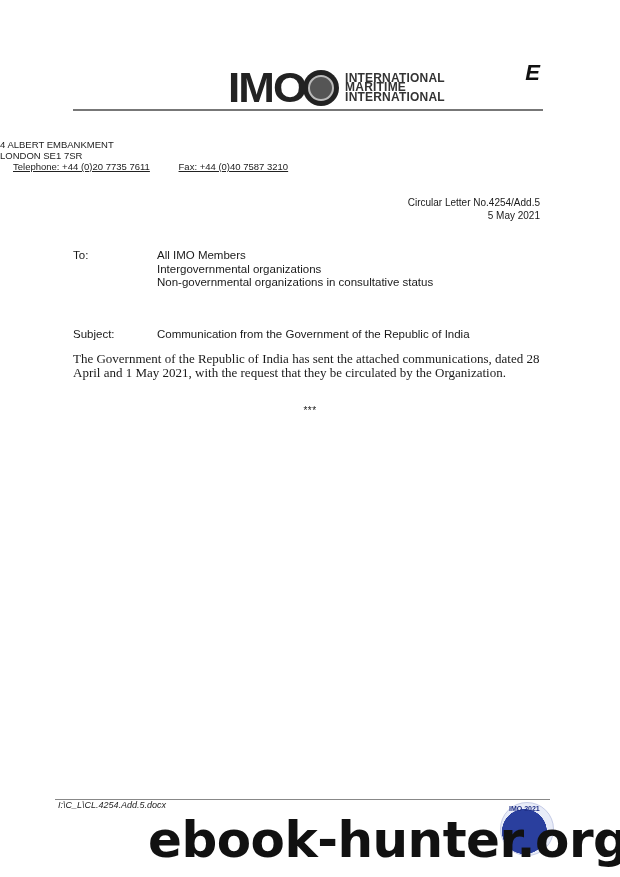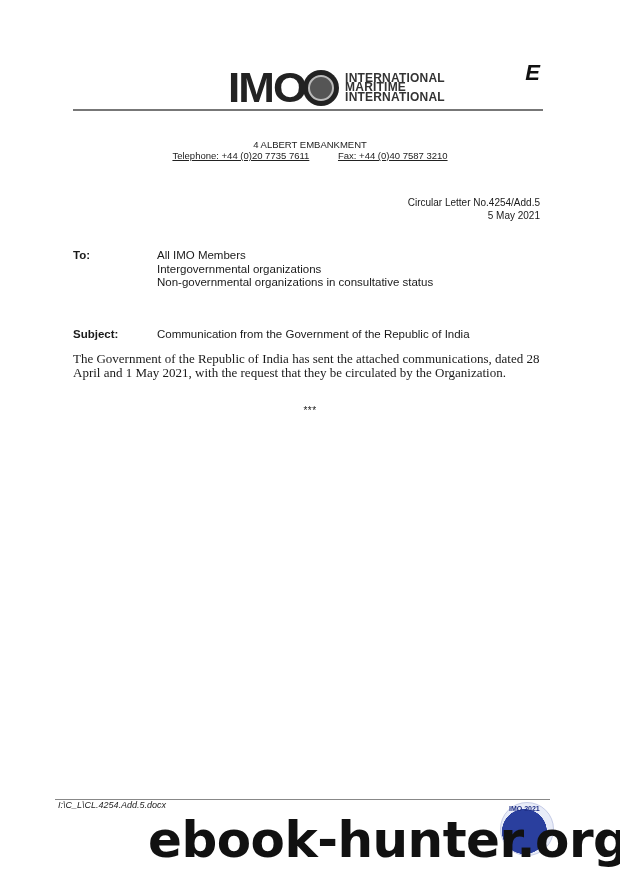--- a/index.html
+++ b/index.html
@@ -8,27 +8,27 @@
 
     
     .logo { left:228px; top:68px; height:40px; display:flex; align-items:center; }
     .logo-letters { font-family:"Liberation Sans", sans-serif; font-weight:bold; font-size:44px; letter-spacing:-2px; color:#222; line-height:40px; transform:scaleY(0.95); }
     .logo-emblem { width:36px; height:36px; border-radius:50%; background:#222; margin-left:-2px; display:flex; align-items:center; justify-content:center; }
     .logo-emblem-inner { width:22px; height:22px; border-radius:50%; border:2px solid #bbb; background:#555; }
     .logo-text { margin-left:6px; font-size:12px; font-weight:bold; line-height:9.5px; color:#333; letter-spacing:0.2px; }
     .lang-code { right:80px; top:60px; font-size:22px; font-weight:bold; font-style:italic; color:#111; }
     .header-rule { left:73px; top:109px; width:470px; height:2px; background:#777; }
 
-    .address { left:0; top:139px; width:620px; text-align:center; font-size:9.5px; line-height:11px; color:#222; }
+    .address { left:0; top:139px; width:620px; text-align:left; font-size:9.5px; line-height:11px; color:#222; }
     .address .tel span { margin:0 13px;text-decoration:underline; }
 
     .circular { right:80px; top:196px; text-align:right; font-size:10px; line-height:13px; }
 
     .row { left:73px; font-size:11.5px; line-height:13.5px; }
-    .label { position:absolute; left:0; top:0;font-weight:bold; }
+    .label { position:absolute; left:0; top:0; }
     .value { position:absolute; left:84px; top:0; white-space:nowrap; }
     .subject-value { font-weight:normal; }
 
     .body-text { left:73px; top:352px; width:480px; font-size:13px; line-height:14px;font-family:Liberation Serif, serif; }
     .stars { left:0; top:405px; width:620px; text-align:center; font-size:10px; letter-spacing:0.5px; }
 
     .footer-rule { left:55px; top:799px; width:495px; height:1px; background:#888; }
     .footer-file { left:58px; top:800px; font-size:9px; color:#222;font-style:italic; }
     .badge { left:500px; top:802px; width:52px; height:52px; border-radius:50%; background:radial-gradient(circle at 45% 55%, #2a3f9e 0 55%, #e8ecf8 56% 100%); border:1px solid #c5cbe6; }
     .badge-text { position:absolute; left:8px; top:2px; font-size:7px; font-weight:bold; color:#1f2f86; }
@@ -46,20 +46,21 @@
     <div>INTERNATIONAL</div>
     <div>MARITIME</div>
     <div>INTERNATIONAL</div>
   </div>
 </div>
 <div class="abs lang-code">E</div>
 <div class="abs header-rule"></div>
 
 <div class="abs address">
   <div>4 ALBERT EMBANKMENT</div>
+  <div>LONDON SE1 7SR</div>
   <div class="tel">
     <span>Telephone: +44 (0)20 7735 7611</span>
     <span>Fax: +44 (0)40 7587 3210</span>
   </div>
 </div>
 
 <div class="abs circular">
   <div>Circular Letter No.4254/Add.5</div>
   <div>5 May 2021</div>
 </div>

